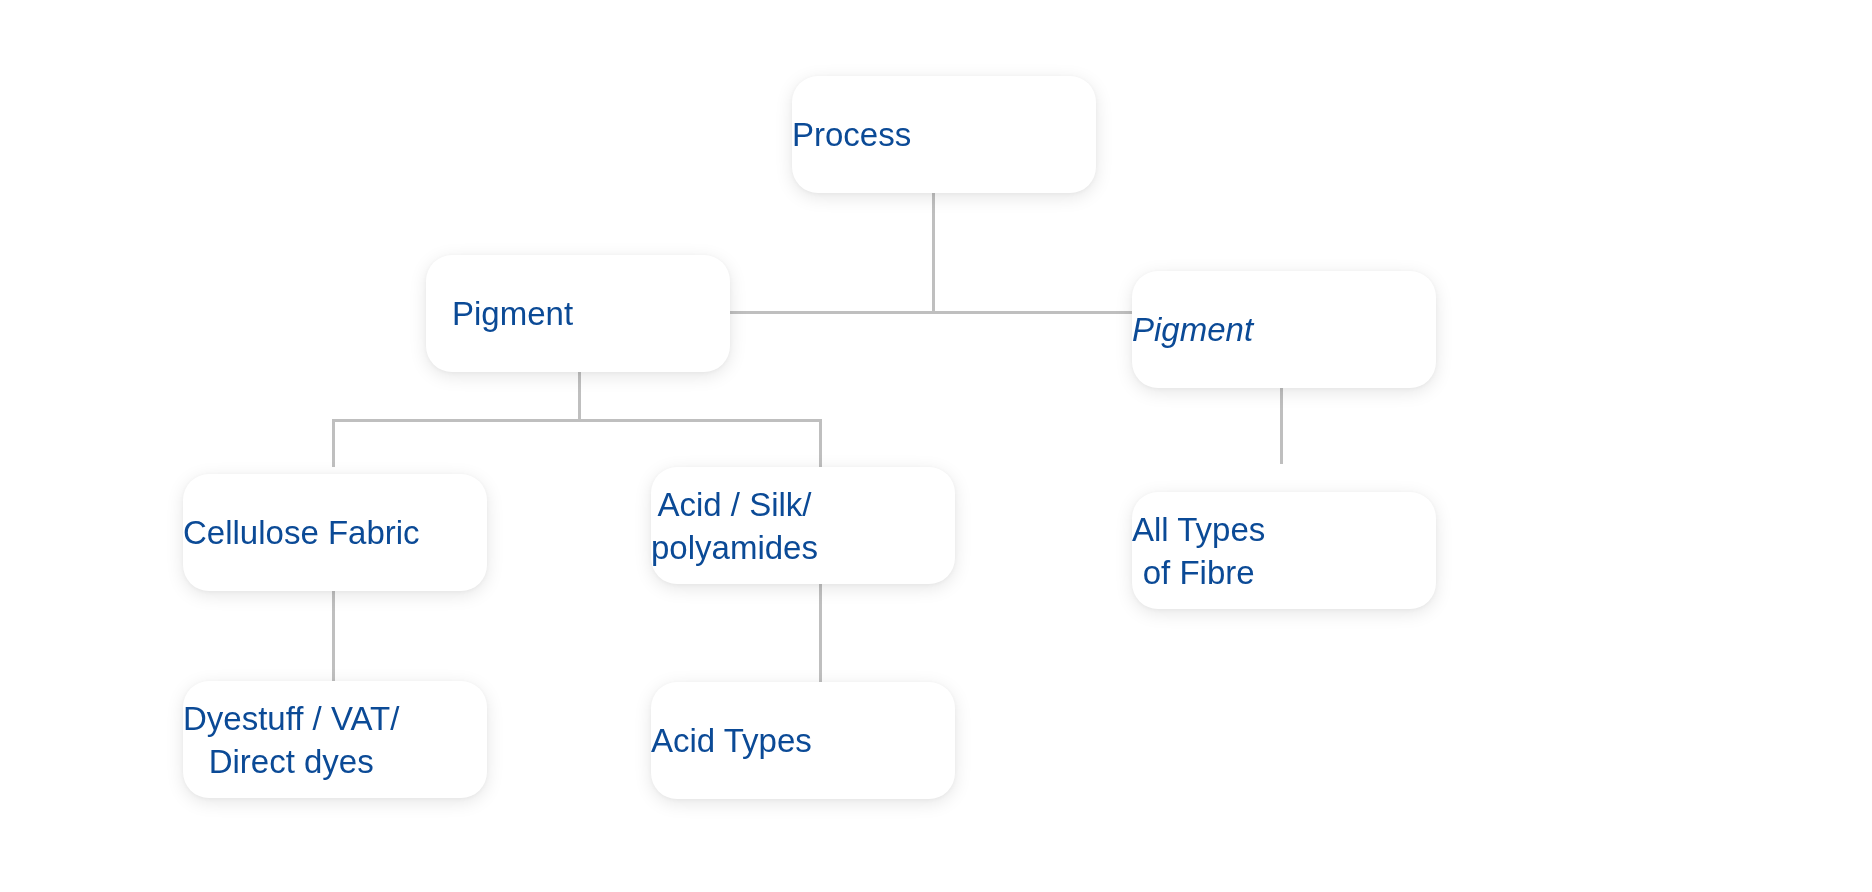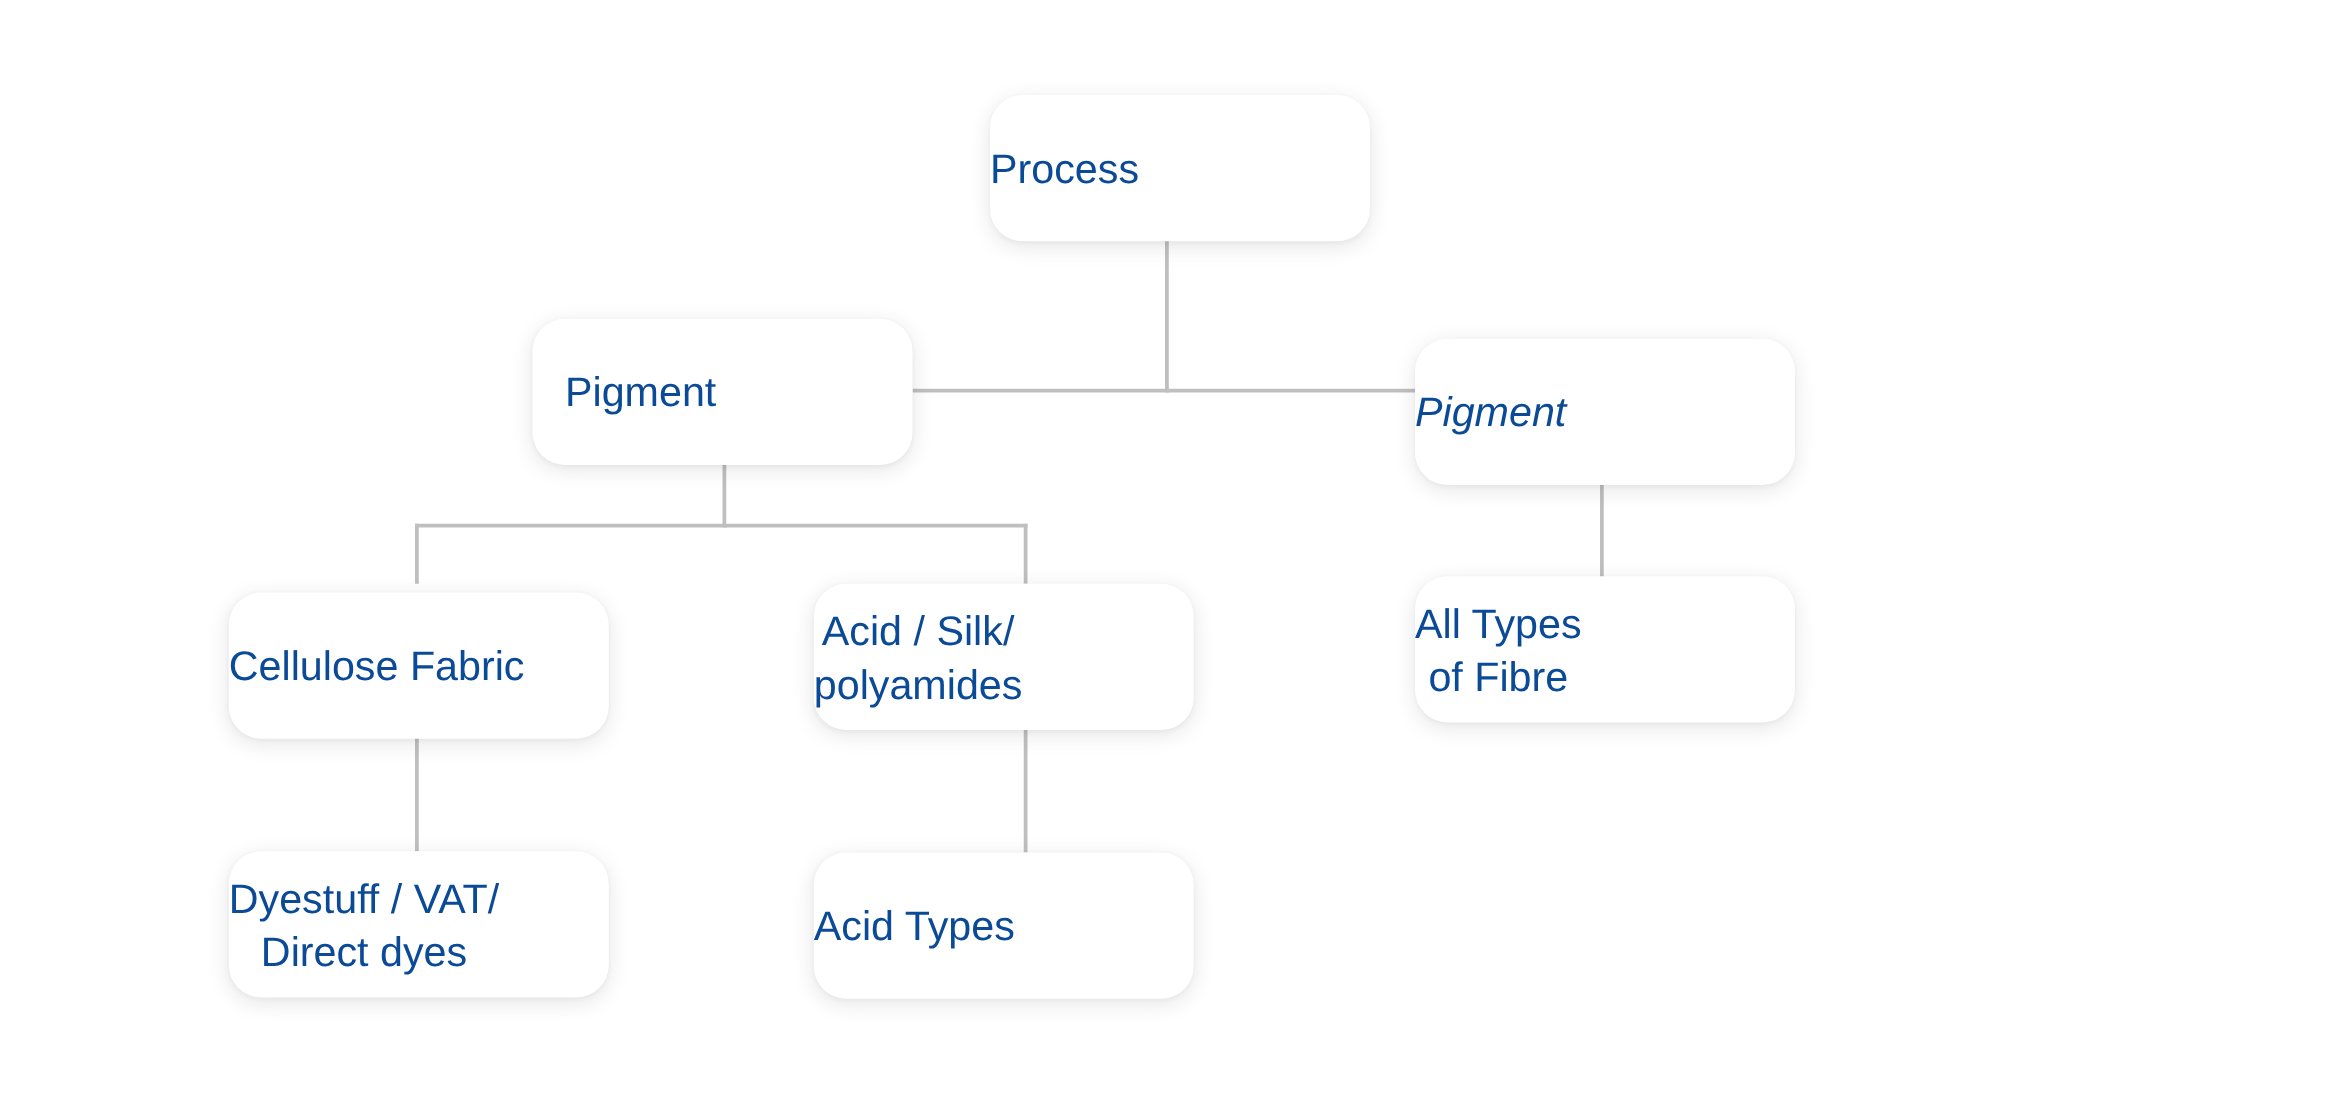--- a/index.html
+++ b/index.html
@@ -36,21 +36,21 @@
 <div class="node" style="left:1132px; top:271px;font-style:italic;">
   <span>Pigment</span>
 </div>
 <div class="node" style="left:183px; top:474px;">
   <span>Cellulose Fabric</span>
 </div>
 <div class="node" style="left:651px; top:467px;">
   <span>Acid / Silk/
 polyamides</span>
 </div>
-<div class="node" style="left:1132px; top:461px;">
+<div class="node" style="left:1132px; top:492px;">
   <span>All Types
 of Fibre</span>
 </div>
 <div class="node" style="left:183px; top:681px;">
   <span>Dyestuff / VAT/
 Direct dyes</span>
 </div>
 <div class="node" style="left:651px; top:682px;">
   <span>Acid Types</span>
 </div>

